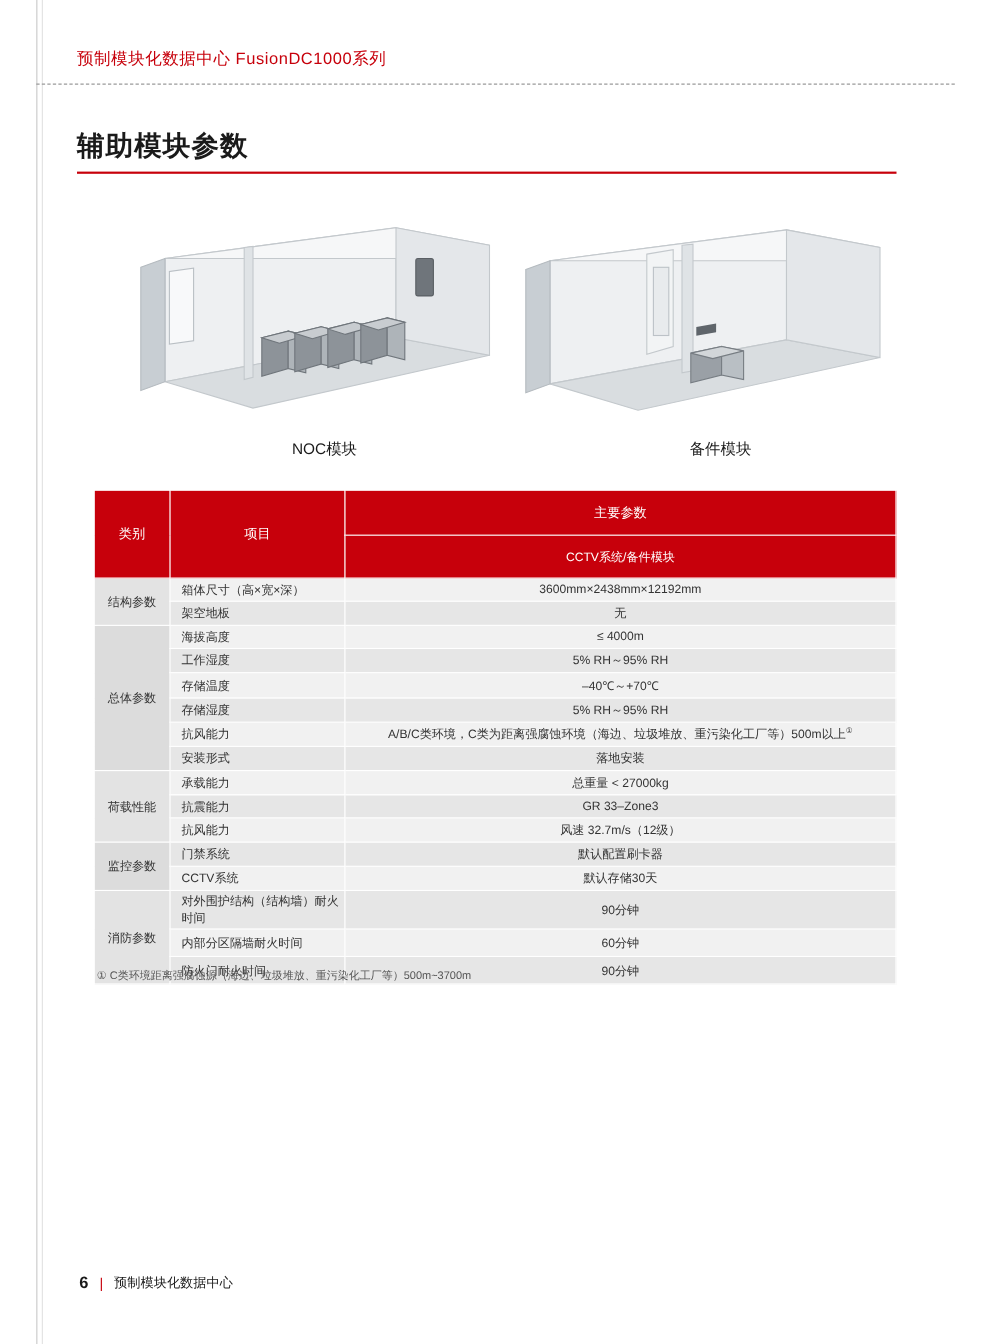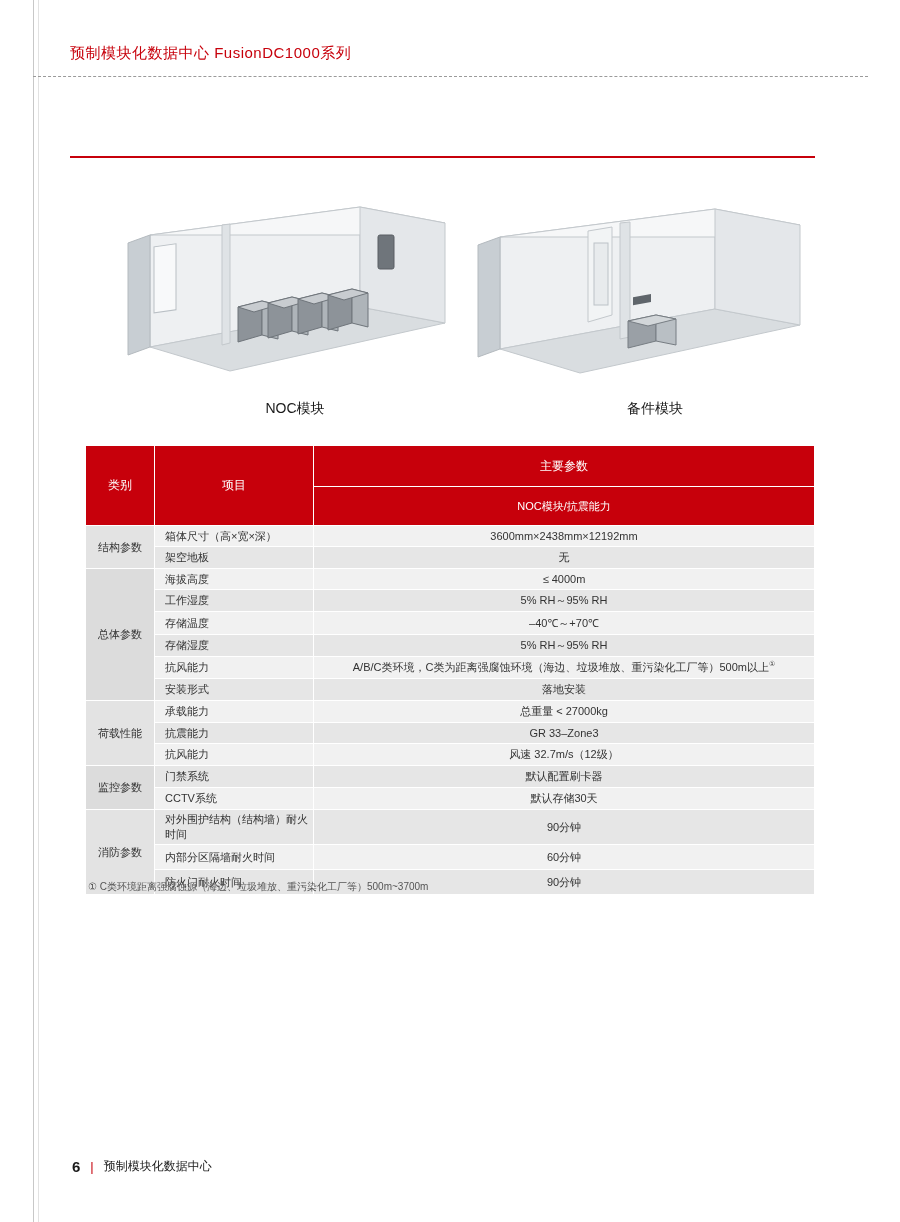--- a/index.html
+++ b/index.html
@@ -202,20 +202,21 @@
 <body>
 
 <div class="page">
 
   <div class="left-rule"></div>
   <div class="left-rule2"></div>
 
   <div class="header">预制模块化数据中心 FusionDC1000系列</div>
   <div class="header-rule"></div>
 
+  <div class="title">辅助模块参数</div>
   <div class="title-underline"></div>
 
   <div class="figures">
 
     <div class="fig fig-noc">
       <svg width="370" height="190" viewBox="0 0 370 190" xmlns="http://www.w3.org/2000/svg">
 
         <polygon points="40,40 250,12 250,112 40,152" fill="#eef0f2" stroke="#c3c8cc" stroke-width="1"></polygon>
 
         <polygon points="40,152 250,112 335,128 120,176" fill="#d9dde0" stroke="#c3c8cc" stroke-width="1"></polygon>
@@ -277,21 +278,21 @@
 
   <div class="table-wrap">
     <table>
       <tbody>
           <tr>
         <th class="hdr hdr-cat" rowspan="2">类别</th>
         <th class="hdr hdr-item" rowspan="2">项目</th>
         <th class="hdr hdr-main">主要参数</th>
       </tr>
       <tr>
-        <th class="hdr hdr-sub">NOC模块/抗震能力</th>
+        <th class="hdr hdr-sub">CCTV系统/备件模块</th>
       </tr>
 
       <tr class="row-a">
         <td class="cat cat-a" rowspan="2">结构参数</td>
         <td class="item">箱体尺寸（高×宽×深）</td>
         <td class="val">3600mm×2438mm×12192mm</td>
       </tr>
       <tr class="row-b">
         <td class="item">架空地板</td>
         <td class="val">无</td>

